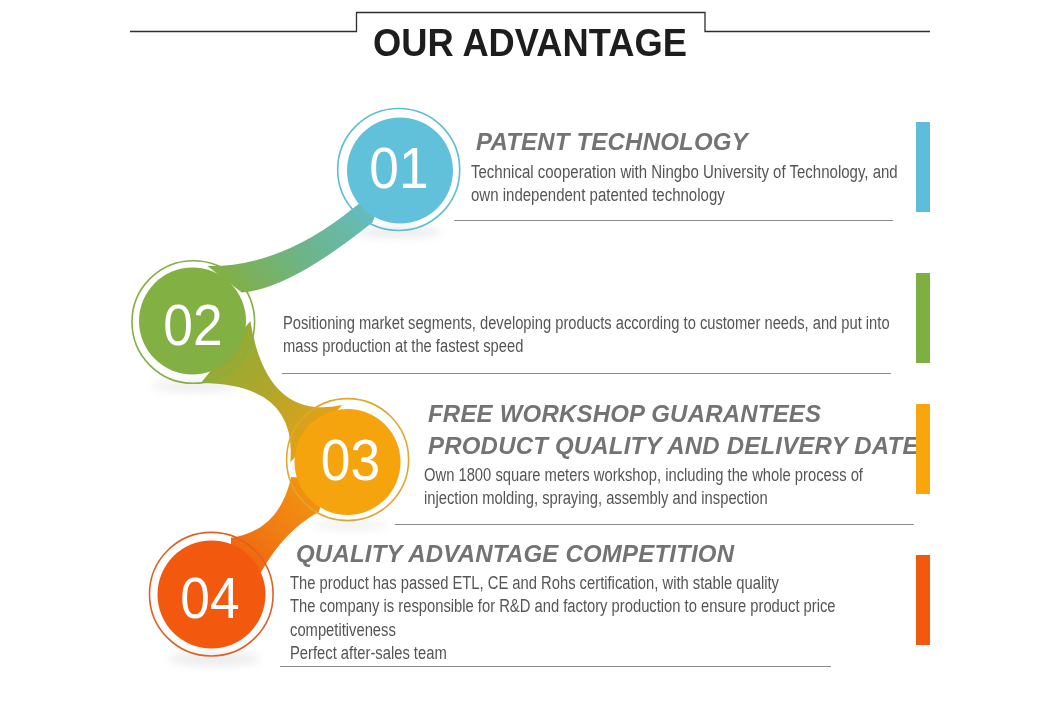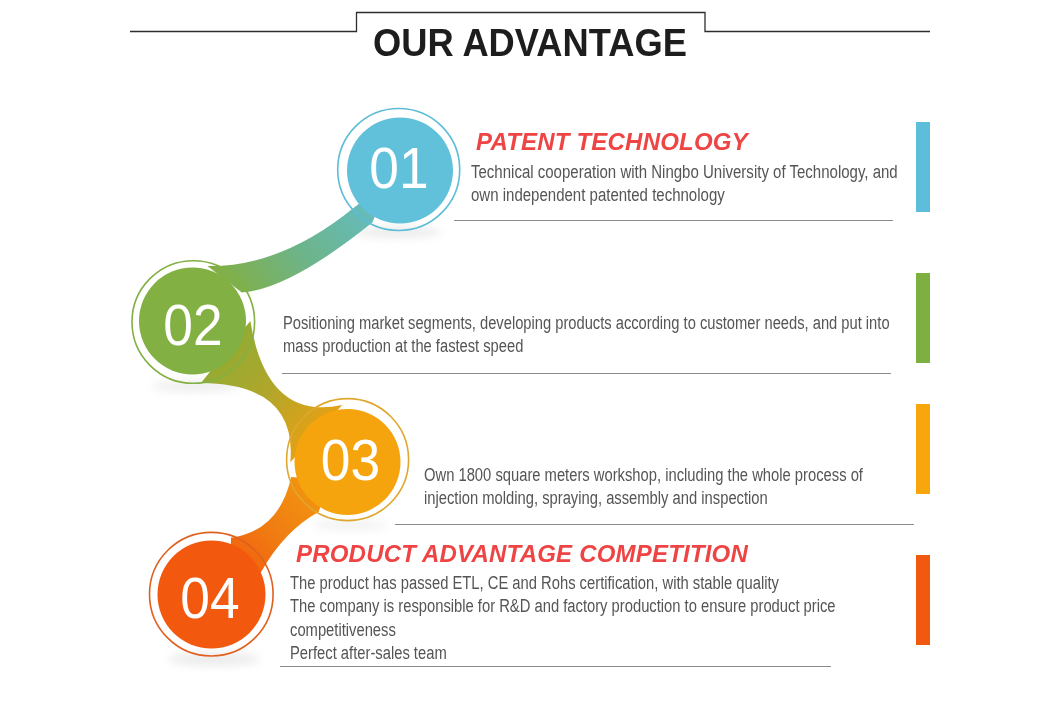--- a/index.html
+++ b/index.html
@@ -1,18 +1,18 @@
 <!DOCTYPE html>
 <html><head>
 <meta charset="utf-8">
 <style>
 html,body{margin:0;padding:0;}
 body{width:1060px;height:709px;background:#fff;overflow:hidden;font-family:"Liberation Sans",sans-serif;}
 #stage{position:absolute;left:0;top:0;width:1060px;height:709px;}
-.h{position:absolute;font:italic 700 24px/24px "Liberation Sans",sans-serif;color:#ef4444;letter-spacing:0.2px;white-space:nowrap;}
+.h{position:absolute;font:italic 700 24px/24px "Liberation Sans",sans-serif;color:#737373;letter-spacing:0.2px;white-space:nowrap;}
 .b{position:absolute;font:400 18px/23.4px "Liberation Sans",sans-serif;color:#555;transform:scaleX(0.82);transform-origin:0 0;white-space:nowrap;}
 .rule{position:absolute;height:1px;background:#8b8b8b;}
 .bar{position:absolute;width:14px;height:90px;}
 </style>
 </head>
 <body>
 <div id="stage">
   <svg width="1060" height="709" viewBox="0 0 1060 709" style="position:absolute;left:0;top:0;">
     <defs>
       <linearGradient id="g12" x1="400" y1="170" x2="192" y2="321" gradientUnits="userSpaceOnUse">
@@ -73,21 +73,22 @@
 
   <div class="h" style="left:476px;top:130px;">PATENT TECHNOLOGY</div>
   <div class="b" style="left:471px;top:161px;transform:scaleX(0.834);">Technical cooperation with Ningbo University of Technology, and<br>own independent patented technology</div>
   <div class="rule" style="left:454px;top:220px;width:439px;"></div>
   <div class="bar" style="left:916px;top:122px;background:#5cbedb;"></div>
 
   <div class="b" style="left:283px;top:312px;transform:scaleX(0.817);">Positioning market segments, developing products according to customer needs, and put into<br>mass production at the fastest speed</div>
   <div class="rule" style="left:282px;top:373px;width:609px;"></div>
   <div class="bar" style="left:916px;top:273px;background:#7db041;"></div>
 
+  <div class="h" style="left:428px;top:398px;line-height:32px;">FREE WORKSHOP GUARANTEES<br>PRODUCT QUALITY AND DELIVERY DATE</div>
   <div class="b" style="left:424px;top:464px;">Own 1800 square meters workshop, including the whole process of<br>injection molding, spraying, assembly and inspection</div>
   <div class="rule" style="left:395px;top:524px;width:519px;"></div>
   <div class="bar" style="left:916px;top:404px;background:#f7a70b;"></div>
 
-  <div class="h" style="left:296px;top:542px;">PRODUCT ADVANTAGE COMPETITION</div>
+  <div class="h" style="left:296px;top:542px;">QUALITY ADVANTAGE COMPETITION</div>
   <div class="b" style="left:290px;top:572px;">The product has passed ETL, CE and Rohs certification, with stable quality<br>The company is responsible for R&amp;D and factory production to ensure product price<br>competitiveness<br>Perfect after-sales team</div>
   <div class="rule" style="left:280px;top:666px;width:551px;"></div>
   <div class="bar" style="left:916px;top:555px;background:#f0590f;"></div>
 </div>
 
 </body></html>

